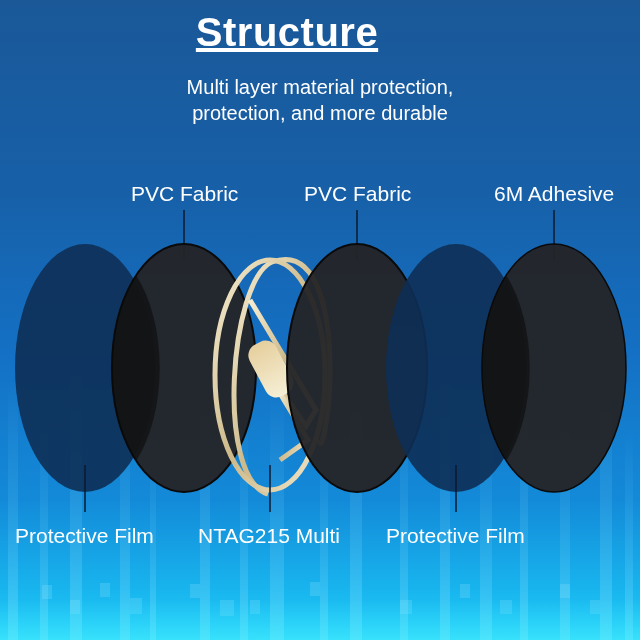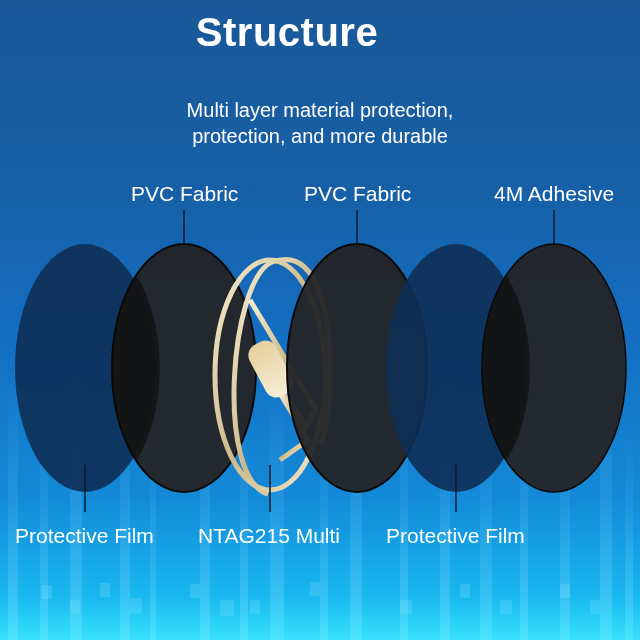--- a/index.html
+++ b/index.html
@@ -4,25 +4,25 @@
 <style>
   html, body { margin:0; padding:0; }
   body { width:640px; height:640px; overflow:hidden; font-family:"Liberation Sans", sans-serif; }
   .canvas {
     position:relative; width:640px; height:640px; overflow:hidden;
     background: linear-gradient(180deg, #1a5898 0%, #1760a8 30%, #1470c4 55%, #138ad8 78%, #18b4ee 92%, #22d2f8 100%);
   }
   .bars { position:absolute; left:0; top:0; width:640px; height:640px; }
   .title {
     position:absolute; top:10px; left:0; width:574px; text-align:center;
-    color:#fff; font-weight:bold; font-size:40px; letter-spacing:0.5px;
+    color:#fff; font-weight:bold; font-size:40px; letter-spacing:0.5px;text-decoration:underline;
   }
   .subtitle {
     position:absolute; top:74px; left:0; width:640px; text-align:center;
-    color:#fff; font-size:20px; line-height:26px;margin-top:23px;
+    color:#fff; font-size:20px; line-height:26px;
   }
   .label {
     position:absolute; color:#fff; font-size:21px; white-space:nowrap;
   }
   .diagram { position:absolute; left:0; top:0; width:640px; height:640px; }
 </style>
 </head>
 <body>
 
 <div class="canvas">
@@ -119,18 +119,18 @@
     <ellipse cx="554" cy="368" rx="72" ry="124" fill="#242426" fill-opacity="0.95" stroke="#0a0a0a" stroke-width="1.5"></ellipse>
     <path d="M 506 275 A 72 124 0 0 0 506 461 A 70 124 0 0 0 506 275 Z" fill="#0a0a0a" fill-opacity="0.6"></path>
 
     <line x1="85" y1="465" x2="85" y2="512" stroke="#0b1a2e" stroke-width="1.5"></line>
     <line x1="270" y1="465" x2="270" y2="512" stroke="#0b1a2e" stroke-width="1.5"></line>
     <line x1="456" y1="465" x2="456" y2="512" stroke="#0b1a2e" stroke-width="1.5"></line>
   </svg>
 
   <div class="label" style="left:131px; top:182px;">PVC Fabric</div>
   <div class="label" style="left:304px; top:182px;">PVC Fabric</div>
-  <div class="label" style="left:494px; top:182px;">4M Adhesive</div>
+  <div class="label" style="left:494px; top:182px;">6M Adhesive</div>
 
   <div class="label" style="left:15px; top:524px;">Protective Film</div>
   <div class="label" style="left:198px; top:524px;">NTAG215 Multi</div>
   <div class="label" style="left:386px; top:524px;">Protective Film</div>
 </div>
 
 </body></html>

